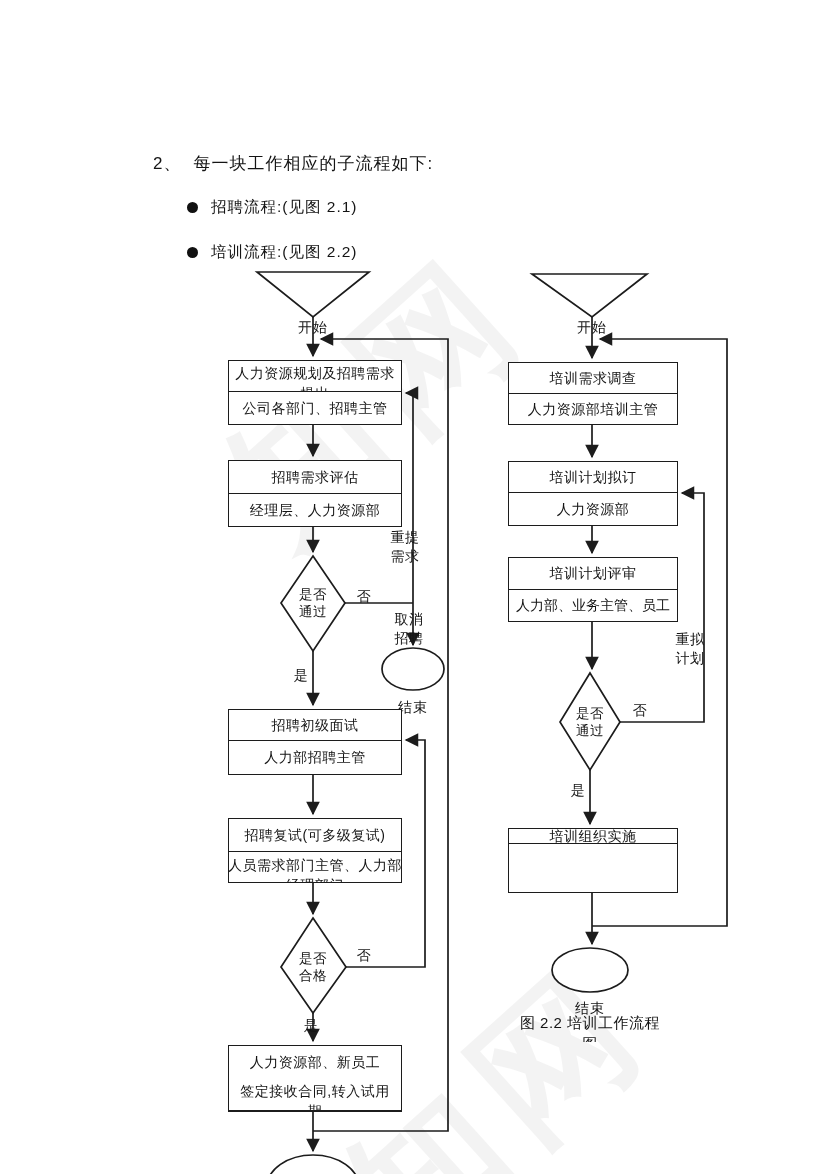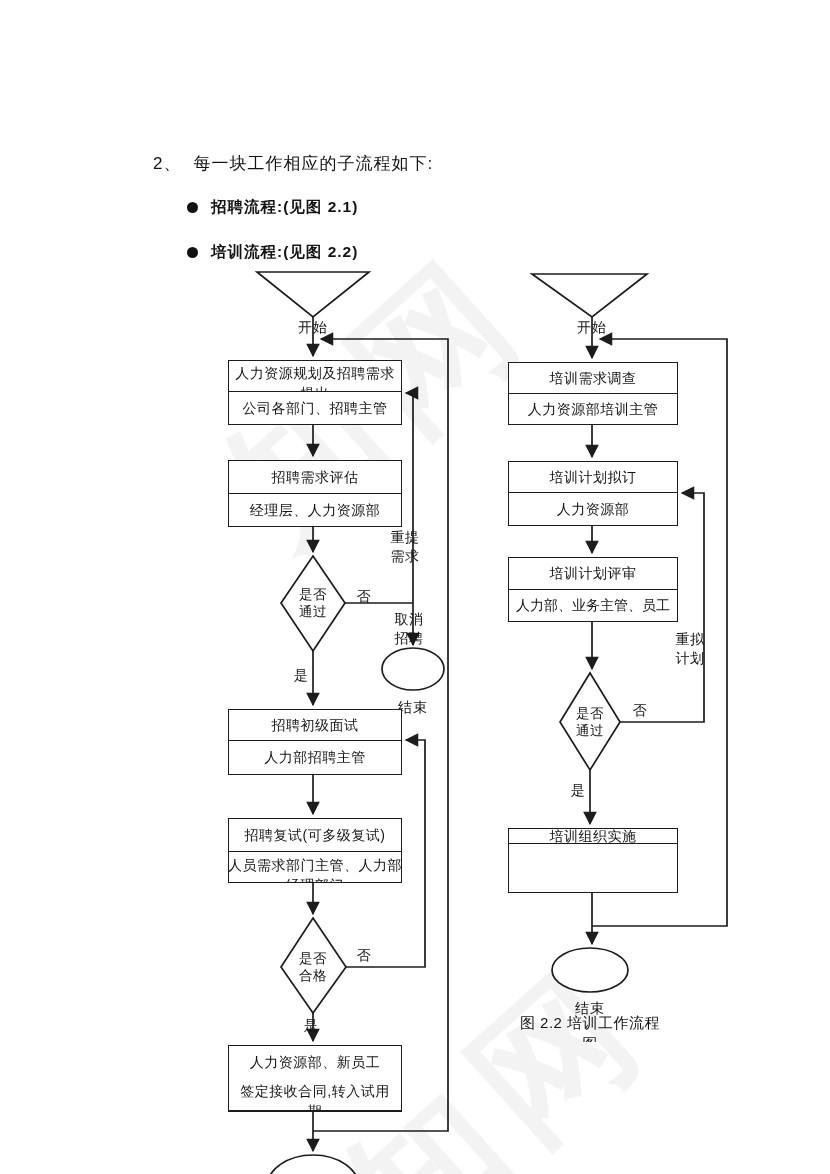--- a/index.html
+++ b/index.html
@@ -5,21 +5,21 @@
   html,body{margin:0;padding:0;background:#e8e8e8;}
   .page{
     position:relative;width:830px;height:1174px;margin:0 auto;
     background:#ffffff;overflow:hidden;
     font-family:"Liberation Sans","DejaVu Sans",sans-serif;
     color:#141414;
   }
   .abs{position:absolute;}
   
   .heading{left:153px;top:152px;font-size:17px;font-weight:500;letter-spacing:1px;display:flex;gap:12px;}
-  .bullet-row{display:flex;align-items:center;gap:13px;font-size:15.5px;font-weight:700;letter-spacing:1px;}
+  .bullet-row{display:flex;align-items:center;gap:13px;font-size:15.5px;font-weight:400;letter-spacing:1px;}
   .bullet-dot{width:11px;height:11px;border-radius:50%;background:#111;flex:0 0 auto;}
   
   .fbox{position:absolute;border:1.7px solid #1c1c1c;background:#fff;box-sizing:border-box;display:flex;flex-direction:column;}
   .fsec{box-sizing:border-box;overflow:hidden;display:flex;flex-direction:column;align-items:center;justify-content:flex-start;
         font-size:14px;letter-spacing:0.5px;line-height:19px;text-align:center;white-space:nowrap;}
   .fsec.center{justify-content:center;}
   .fsec.divider{border-bottom:1.7px solid #1c1c1c;}
   .clipline{line-height:20px;}
   
   .lab{position:absolute;font-size:14px;letter-spacing:0.5px;text-align:center;line-height:19px;}

